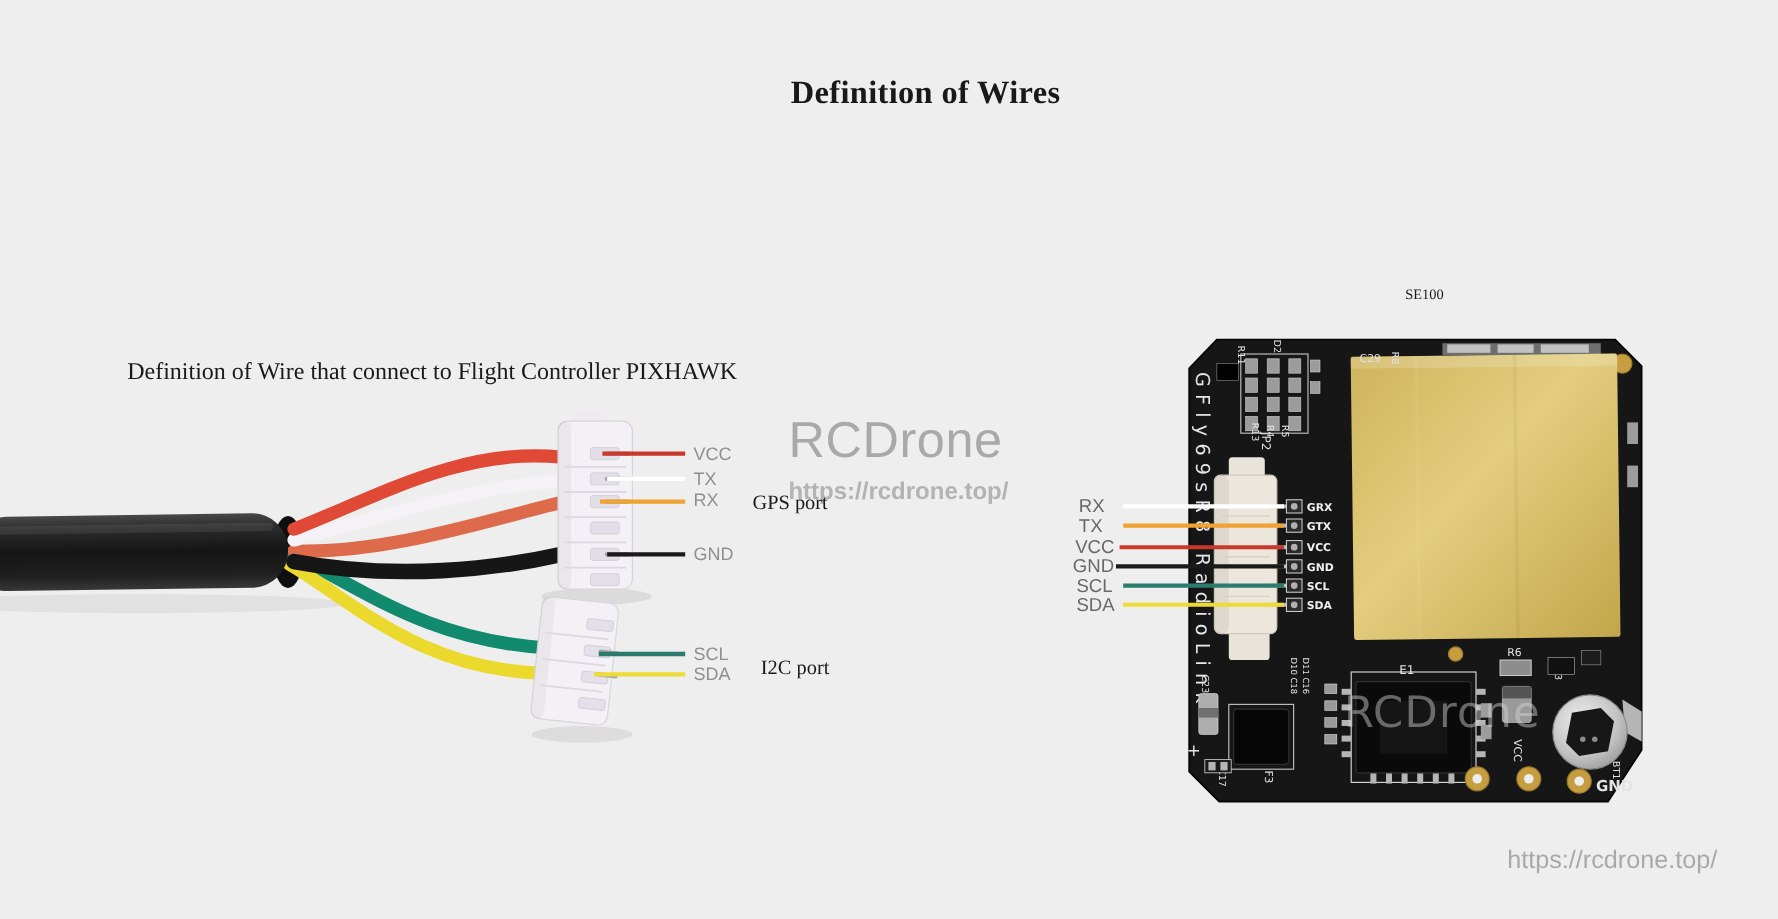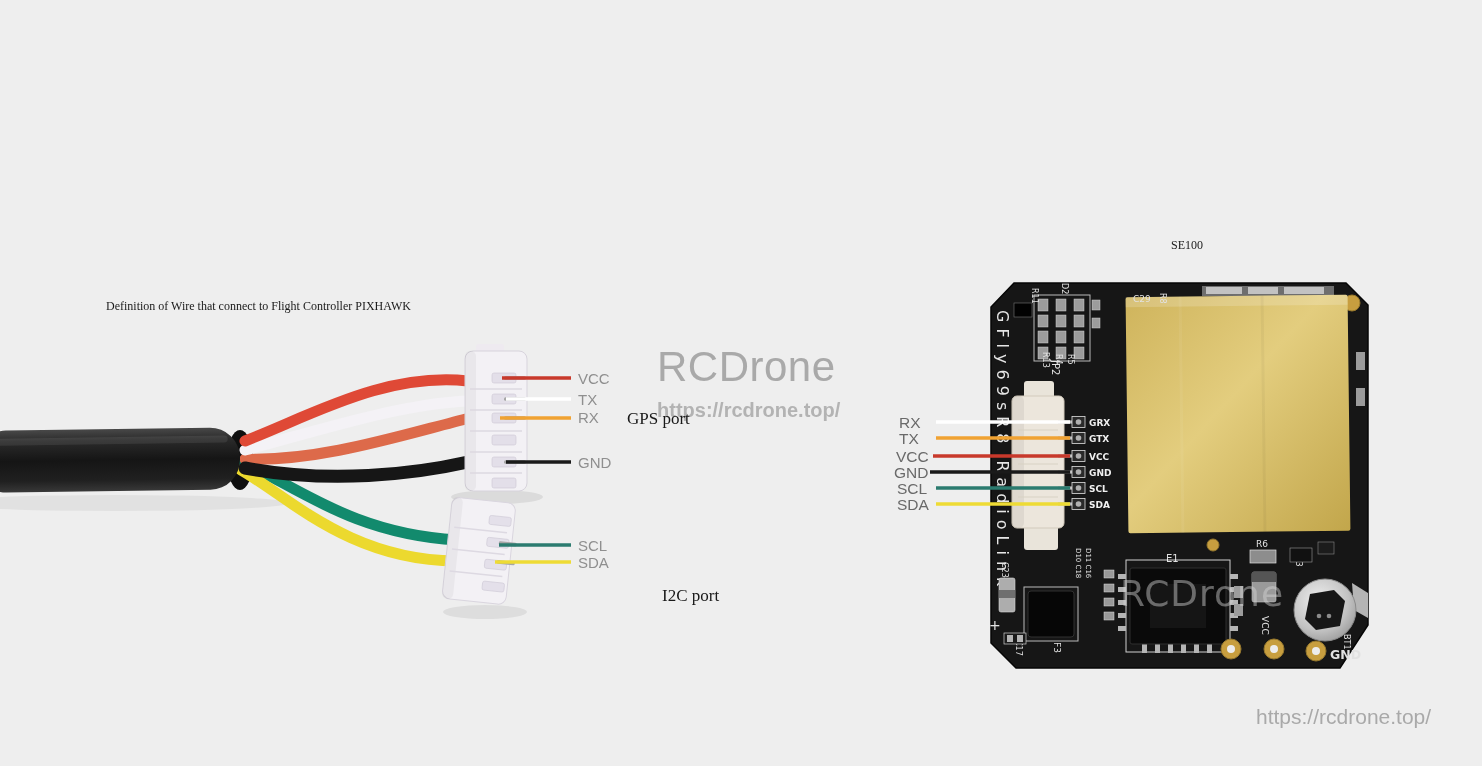--- a/index.html
+++ b/index.html
@@ -2,21 +2,21 @@
 <html><head>
 <meta charset="utf-8">
 <style>
   html,body{margin:0;padding:0;}
   body{background:#eeeeee;font-family:"Liberation Sans",sans-serif;}
   .canvas{position:relative;width:1482px;height:766px;background:#eeeeee;overflow:hidden;}
   .art{position:absolute;left:0;top:0;z-index:1;}
   .lbl{position:absolute;z-index:5;line-height:1;white-space:nowrap;}
   .serif{font-family:"Liberation Serif",serif;color:#191919;}
   .title{font-size:27px;font-weight:bold;letter-spacing:0.3px;}
-  .heading{font-size:12px;}
+  .heading{font-size:20px;}
   .port{font-size:17px;}
   .pin-l{font-family:"Liberation Sans",sans-serif;font-size:15px;color:#8f8f8f;}
   .pin-r{font-family:"Liberation Sans",sans-serif;font-size:15.5px;color:#696969;}
   .wm-brand{font-size:42px;color:#a9a9a9;letter-spacing:0.5px;}
   .wm-url{font-size:20px;font-weight:bold;color:#b3b3b3;}
   .footer-url{font-size:21px;color:#a9a9a9;}
   .se100{font-size:12px;}
   svg text{font-family:"DejaVu Sans",sans-serif;}
 </style>
 </head>
@@ -307,35 +307,36 @@
     <g stroke-width="3.4">
       <line x1="936" y1="422" x2="1070" y2="422" stroke="#ffffff"></line>
       <line x1="936" y1="438" x2="1070" y2="438" stroke="#f0a232"></line>
       <line x1="933" y1="456" x2="1070" y2="456" stroke="#c8392b"></line>
       <line x1="930" y1="472" x2="1070" y2="472" stroke="#1a1a1a"></line>
       <line x1="936" y1="488" x2="1070" y2="488" stroke="#2b7b6f"></line>
       <line x1="936" y1="504" x2="1070" y2="504" stroke="#eedb35"></line>
     </g>
   </svg>
 
+  <div class="lbl serif title" style="left:659px;top:64px;">Definition of Wires</div>
 
   <div class="lbl serif heading" style="left:106px;top:300px;">Definition of Wire that connect to Flight Controller PIXHAWK</div>
 
   <div class="lbl wm-brand" style="left:657px;top:346px;">RCDrone</div>
   <div class="lbl wm-url" style="left:657px;top:400px;">https://rcdrone.top/</div>
 
   <div class="lbl pin-l" style="left:578px;top:371px;">VCC</div>
   <div class="lbl pin-l" style="left:578px;top:392px;">TX</div>
   <div class="lbl pin-l" style="left:578px;top:410px;">RX</div>
   <div class="lbl pin-l" style="left:578px;top:455px;">GND</div>
   <div class="lbl pin-l" style="left:578px;top:538px;">SCL</div>
   <div class="lbl pin-l" style="left:578px;top:555px;">SDA</div>
 
   <div class="lbl serif port" style="left:627px;top:410px;text-align:center;">GPS port</div>
-  <div class="lbl serif port" style="left:662px;top:548px;margin-top:39px;">I2C port</div>
+  <div class="lbl serif port" style="left:634px;top:548px;">I2C port</div>
 
   <div class="lbl serif se100" style="left:1171px;top:239px;">SE100</div>
 
   <div class="lbl pin-r" style="left:899px;top:415px;">RX</div>
   <div class="lbl pin-r" style="left:899px;top:431px;">TX</div>
   <div class="lbl pin-r" style="left:896px;top:449px;">VCC</div>
   <div class="lbl pin-r" style="left:894px;top:465px;">GND</div>
   <div class="lbl pin-r" style="left:897px;top:481px;">SCL</div>
   <div class="lbl pin-r" style="left:897px;top:497px;">SDA</div>
 

